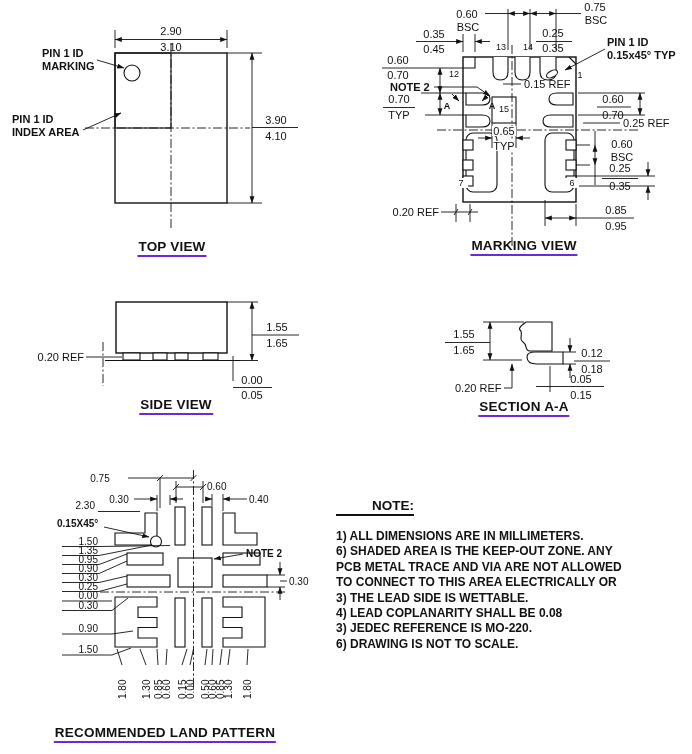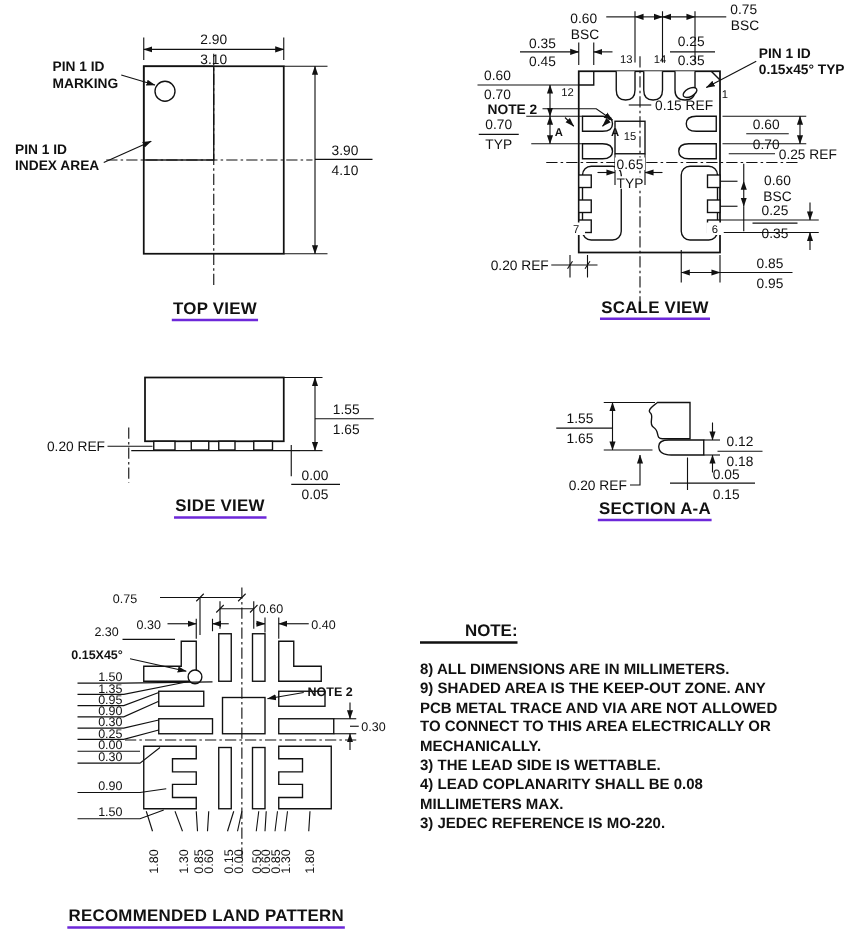--- a/index.html
+++ b/index.html
@@ -334,32 +334,31 @@
       <text transform="rotate(-90 216 699)" x="216" y="699" class="t10">0.60</text>
       <text transform="rotate(-90 224 699)" x="224" y="699" class="t10">0.85</text>
       <text transform="rotate(-90 232 699)" x="232" y="699" class="t10">1.30</text>
       <text transform="rotate(-90 251 699)" x="251" y="699" class="t10">1.80</text>
     </g>
   </g>
 </svg>
 
 
 <div class="vtitle" style="left:172px;top:239px;">TOP VIEW</div>
-<div class="vtitle" style="left:524px;top:238px;">SCALE VIEW</div>
+<div class="vtitle" style="left:524px;top:238px;">MARKING VIEW</div>
 <div class="vtitle" style="left:176px;top:397px;">SIDE VIEW</div>
 <div class="vtitle" style="left:524px;top:399px;">SECTION A-A</div>
 <div class="vtitle" style="left:165px;top:725px;text-align:right;">RECOMMENDED LAND PATTERN</div>
 
 
 <div id="notes">
   <div class="nhead">NOTE:</div>
-  <div class="nline">8) ALL DIMENSIONS ARE IN MILLIMETERS.</div>
-  <div class="nline">9) SHADED AREA IS THE KEEP-OUT ZONE. ANY</div>
+  <div class="nline">1) ALL DIMENSIONS ARE IN MILLIMETERS.</div>
+  <div class="nline">6) SHADED AREA IS THE KEEP-OUT ZONE. ANY</div>
   <div class="nline">PCB METAL TRACE AND VIA ARE NOT ALLOWED</div>
   <div class="nline">TO CONNECT TO THIS AREA ELECTRICALLY OR</div>
-  <div class="nline">MECHANICALLY.</div>
   <div class="nline">3) THE LEAD SIDE IS WETTABLE.</div>
   <div class="nline">4) LEAD COPLANARITY SHALL BE 0.08</div>
-  <div class="nline">MILLIMETERS MAX.</div>
   <div class="nline">3) JEDEC REFERENCE IS MO-220.</div>
+  <div class="nline">6) DRAWING IS NOT TO SCALE.</div>
 </div>
 
 </div>
 
 </body></html>

